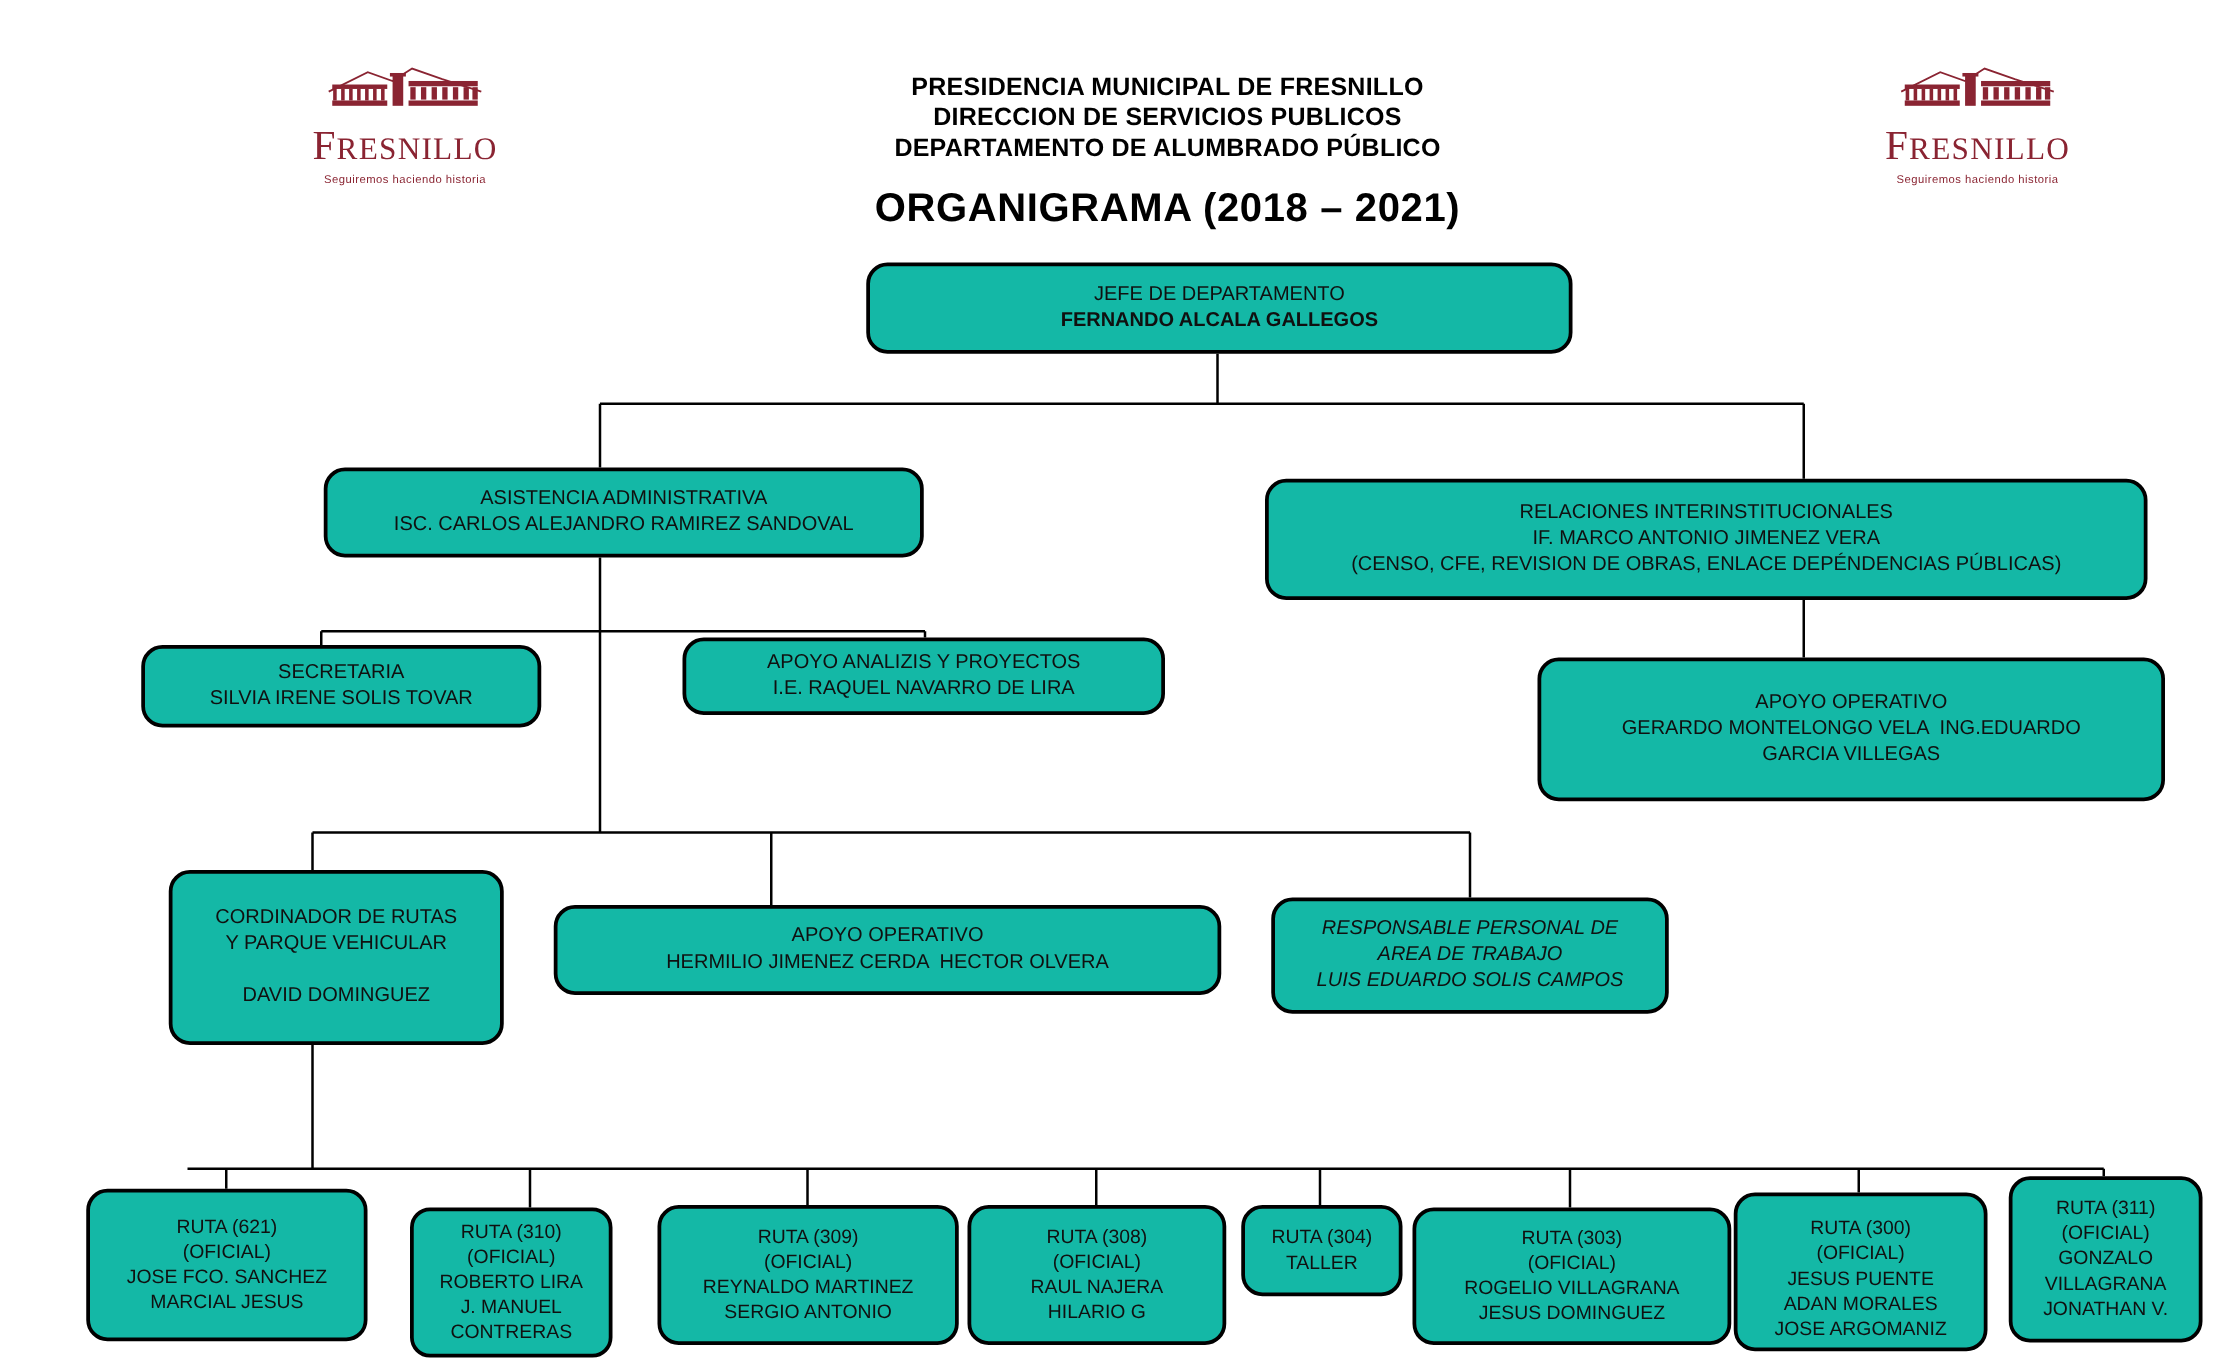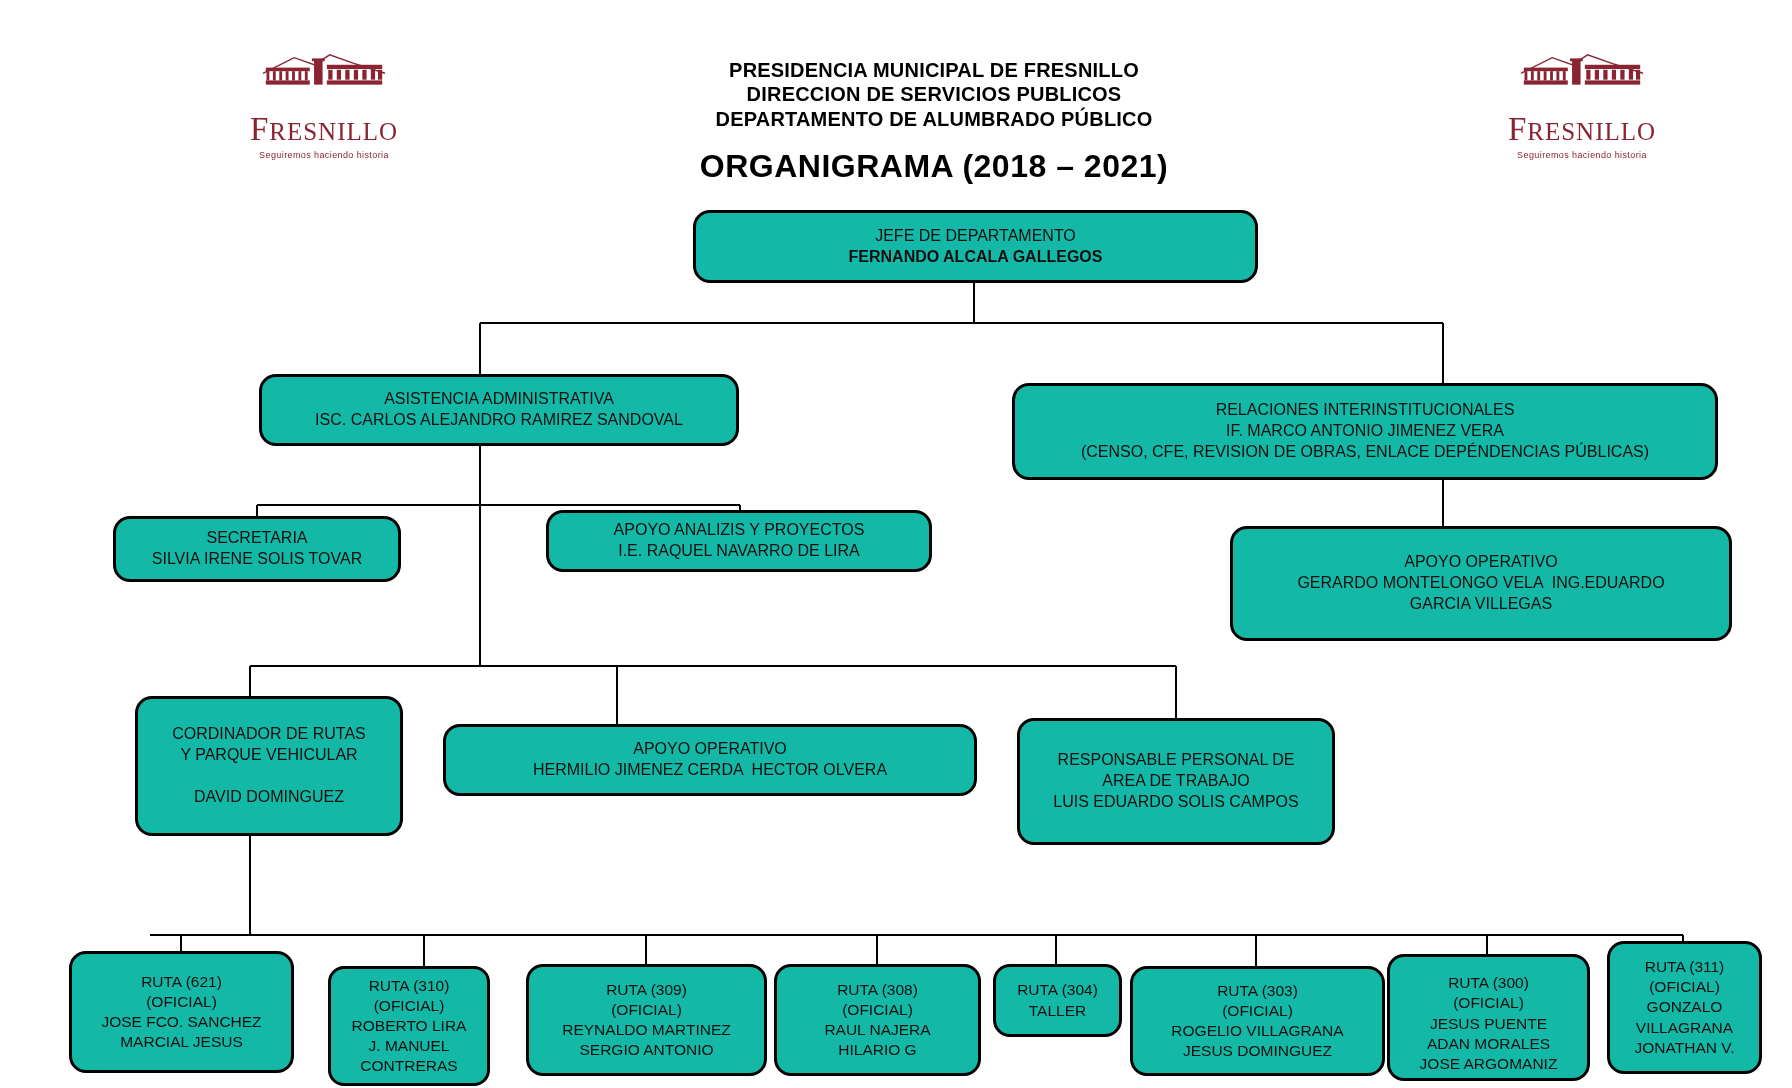--- a/index.html
+++ b/index.html
@@ -11,21 +11,21 @@
   .header-block{position:absolute;left:574px;top:58px;width:720px;text-align:center;}
   .header-line{font-weight:bold;font-size:20px;line-height:1.22;letter-spacing:.2px;color:#000;}
   .main-title{position:absolute;left:454px;top:148px;width:960px;text-align:center;
     font-weight:bold;font-size:32px;color:#000;letter-spacing:.5px;}
   
   .logo{position:absolute;width:176px;text-align:center;}
   .logo-left{left:236px;top:52px;}
   .logo-right{left:1494px;top:52px;}
   .logo svg{display:block;margin:0 auto;}
   .logo-name{font-family:"Liberation Serif",serif;font-size:25px;letter-spacing:1px;
-    line-height:1;margin-top:17px;}
+    line-height:1;margin-top:5px;}
   .logo-name::first-letter{font-size:1.32em;}
   .logo-tagline{font-size:9px;letter-spacing:.4px;margin-top:4px;}
   
   .connectors{position:absolute;left:0;top:0;}
   .connectors line{stroke:#000;stroke-width:2;}
   
   .box{
     position:absolute;box-sizing:border-box;background:#14b8a6;
     border:3px solid #000;border-radius:17px;
     display:flex;flex-direction:column;justify-content:center;align-items:center;
@@ -146,21 +146,21 @@
     <div class="box-line">ASISTENCIA ADMINISTRATIVA</div>
     <div class="box-line">ISC. CARLOS ALEJANDRO RAMIREZ SANDOVAL</div>
   </div>
 
   <div class="box" style="left:1012px;top:383px;width:706px;height:97px;">
     <div class="box-line">RELACIONES INTERINSTITUCIONALES</div>
     <div class="box-line">IF. MARCO ANTONIO JIMENEZ VERA</div>
     <div class="box-line">(CENSO, CFE, REVISION DE OBRAS, ENLACE DEPÉNDENCIAS PÚBLICAS)</div>
   </div>
 
-  <div class="box" style="left:113px;top:516px;width:288px;height:66px;">
+  <div class="box" style="left:113px;top:516px;width:320px;height:66px;">
     <div class="box-line">SECRETARIA</div>
     <div class="box-line">SILVIA IRENE SOLIS TOVAR</div>
   </div>
 
   <div class="box" style="left:546px;top:510px;width:386px;height:62px;">
     <div class="box-line">APOYO ANALIZIS Y PROYECTOS</div>
     <div class="box-line">I.E. RAQUEL NAVARRO DE LIRA</div>
   </div>
 
   <div class="box" style="left:1230px;top:526px;width:502px;height:115px;">
@@ -174,21 +174,21 @@
     <div class="box-line">Y PARQUE VEHICULAR</div>
     <div class="box-line"></div>
     <div class="box-line">DAVID DOMINGUEZ</div>
   </div>
 
   <div class="box" style="left:443px;top:724px;width:534px;height:72px;">
     <div class="box-line">APOYO OPERATIVO</div>
     <div class="box-line">HERMILIO JIMENEZ CERDA  HECTOR OLVERA</div>
   </div>
 
-  <div class="box" style="left:1017px;top:718px;width:318px;height:127px;">
+  <div class="box" style="left:1017px;top:718px;width:318px;height:93px;font-style:italic;">
     <div class="box-line">RESPONSABLE PERSONAL DE</div>
     <div class="box-line">AREA DE TRABAJO</div>
     <div class="box-line">LUIS EDUARDO SOLIS CAMPOS</div>
   </div>
 
   <div class="box ruta" style="left:69px;top:951px;width:225px;height:122px;">
     <div class="box-line">RUTA (621)</div>
     <div class="box-line">(OFICIAL)</div>
     <div class="box-line">JOSE FCO. SANCHEZ</div>
     <div class="box-line">MARCIAL JESUS</div>

